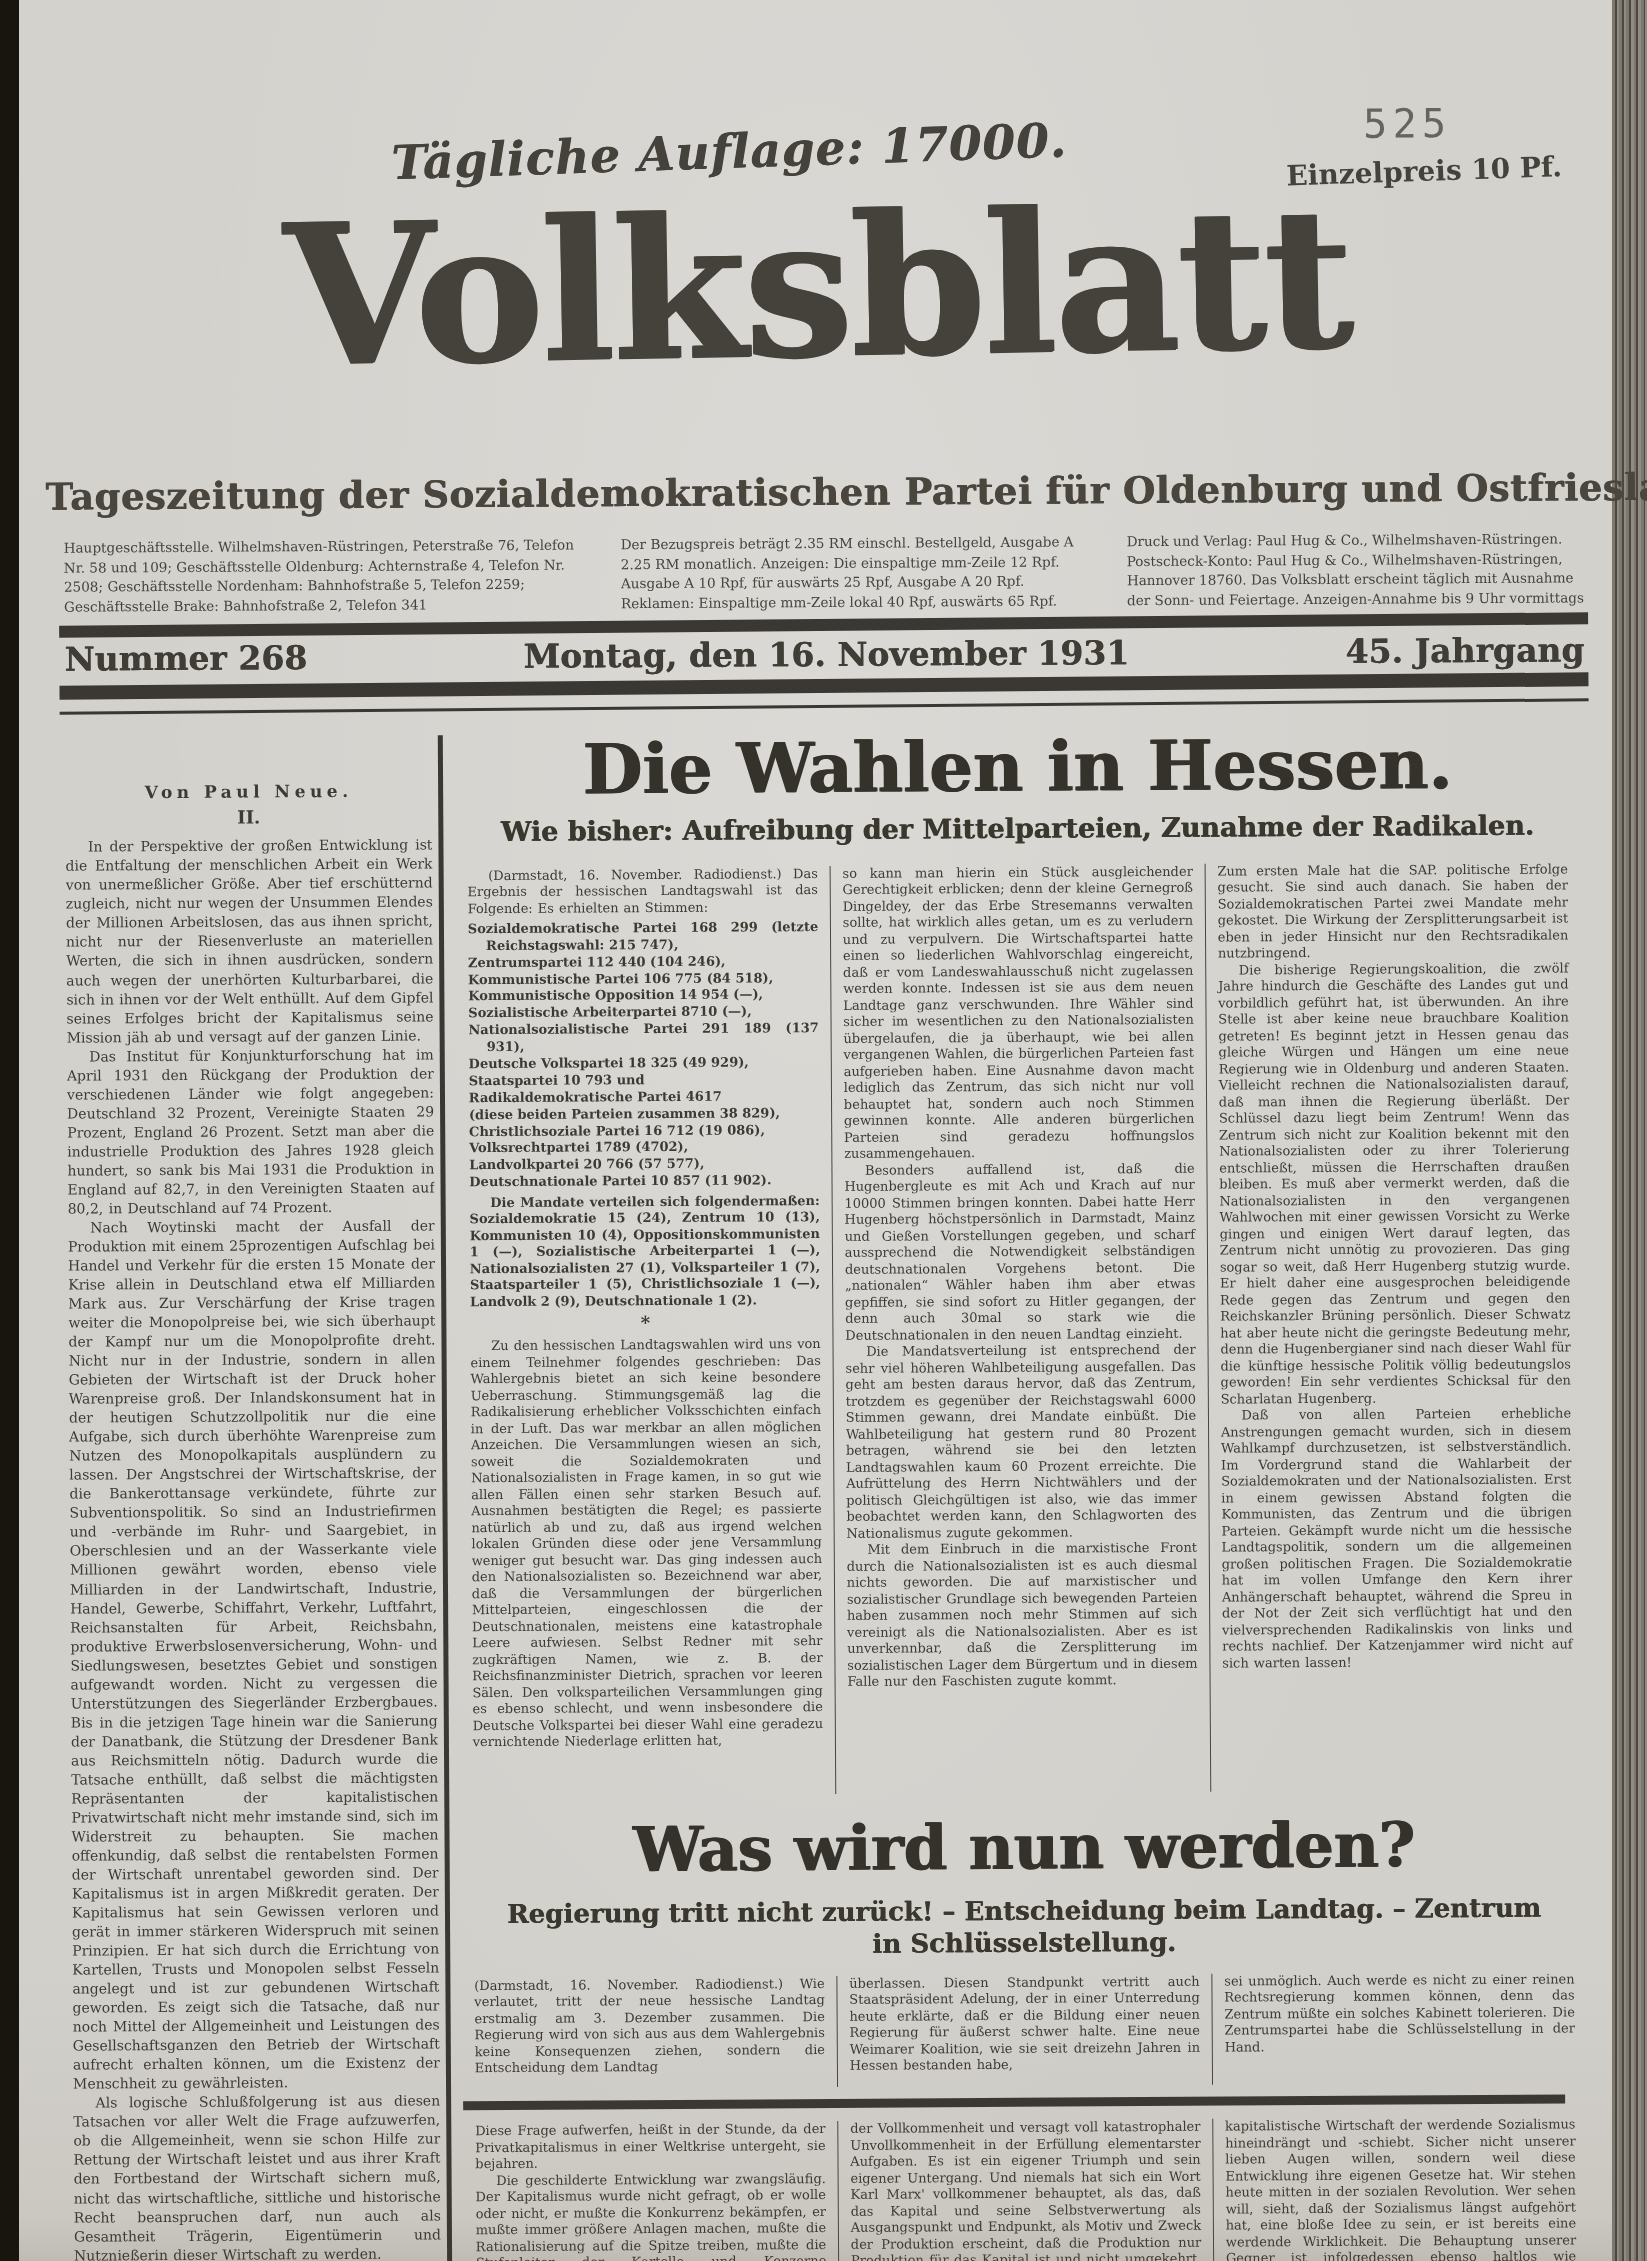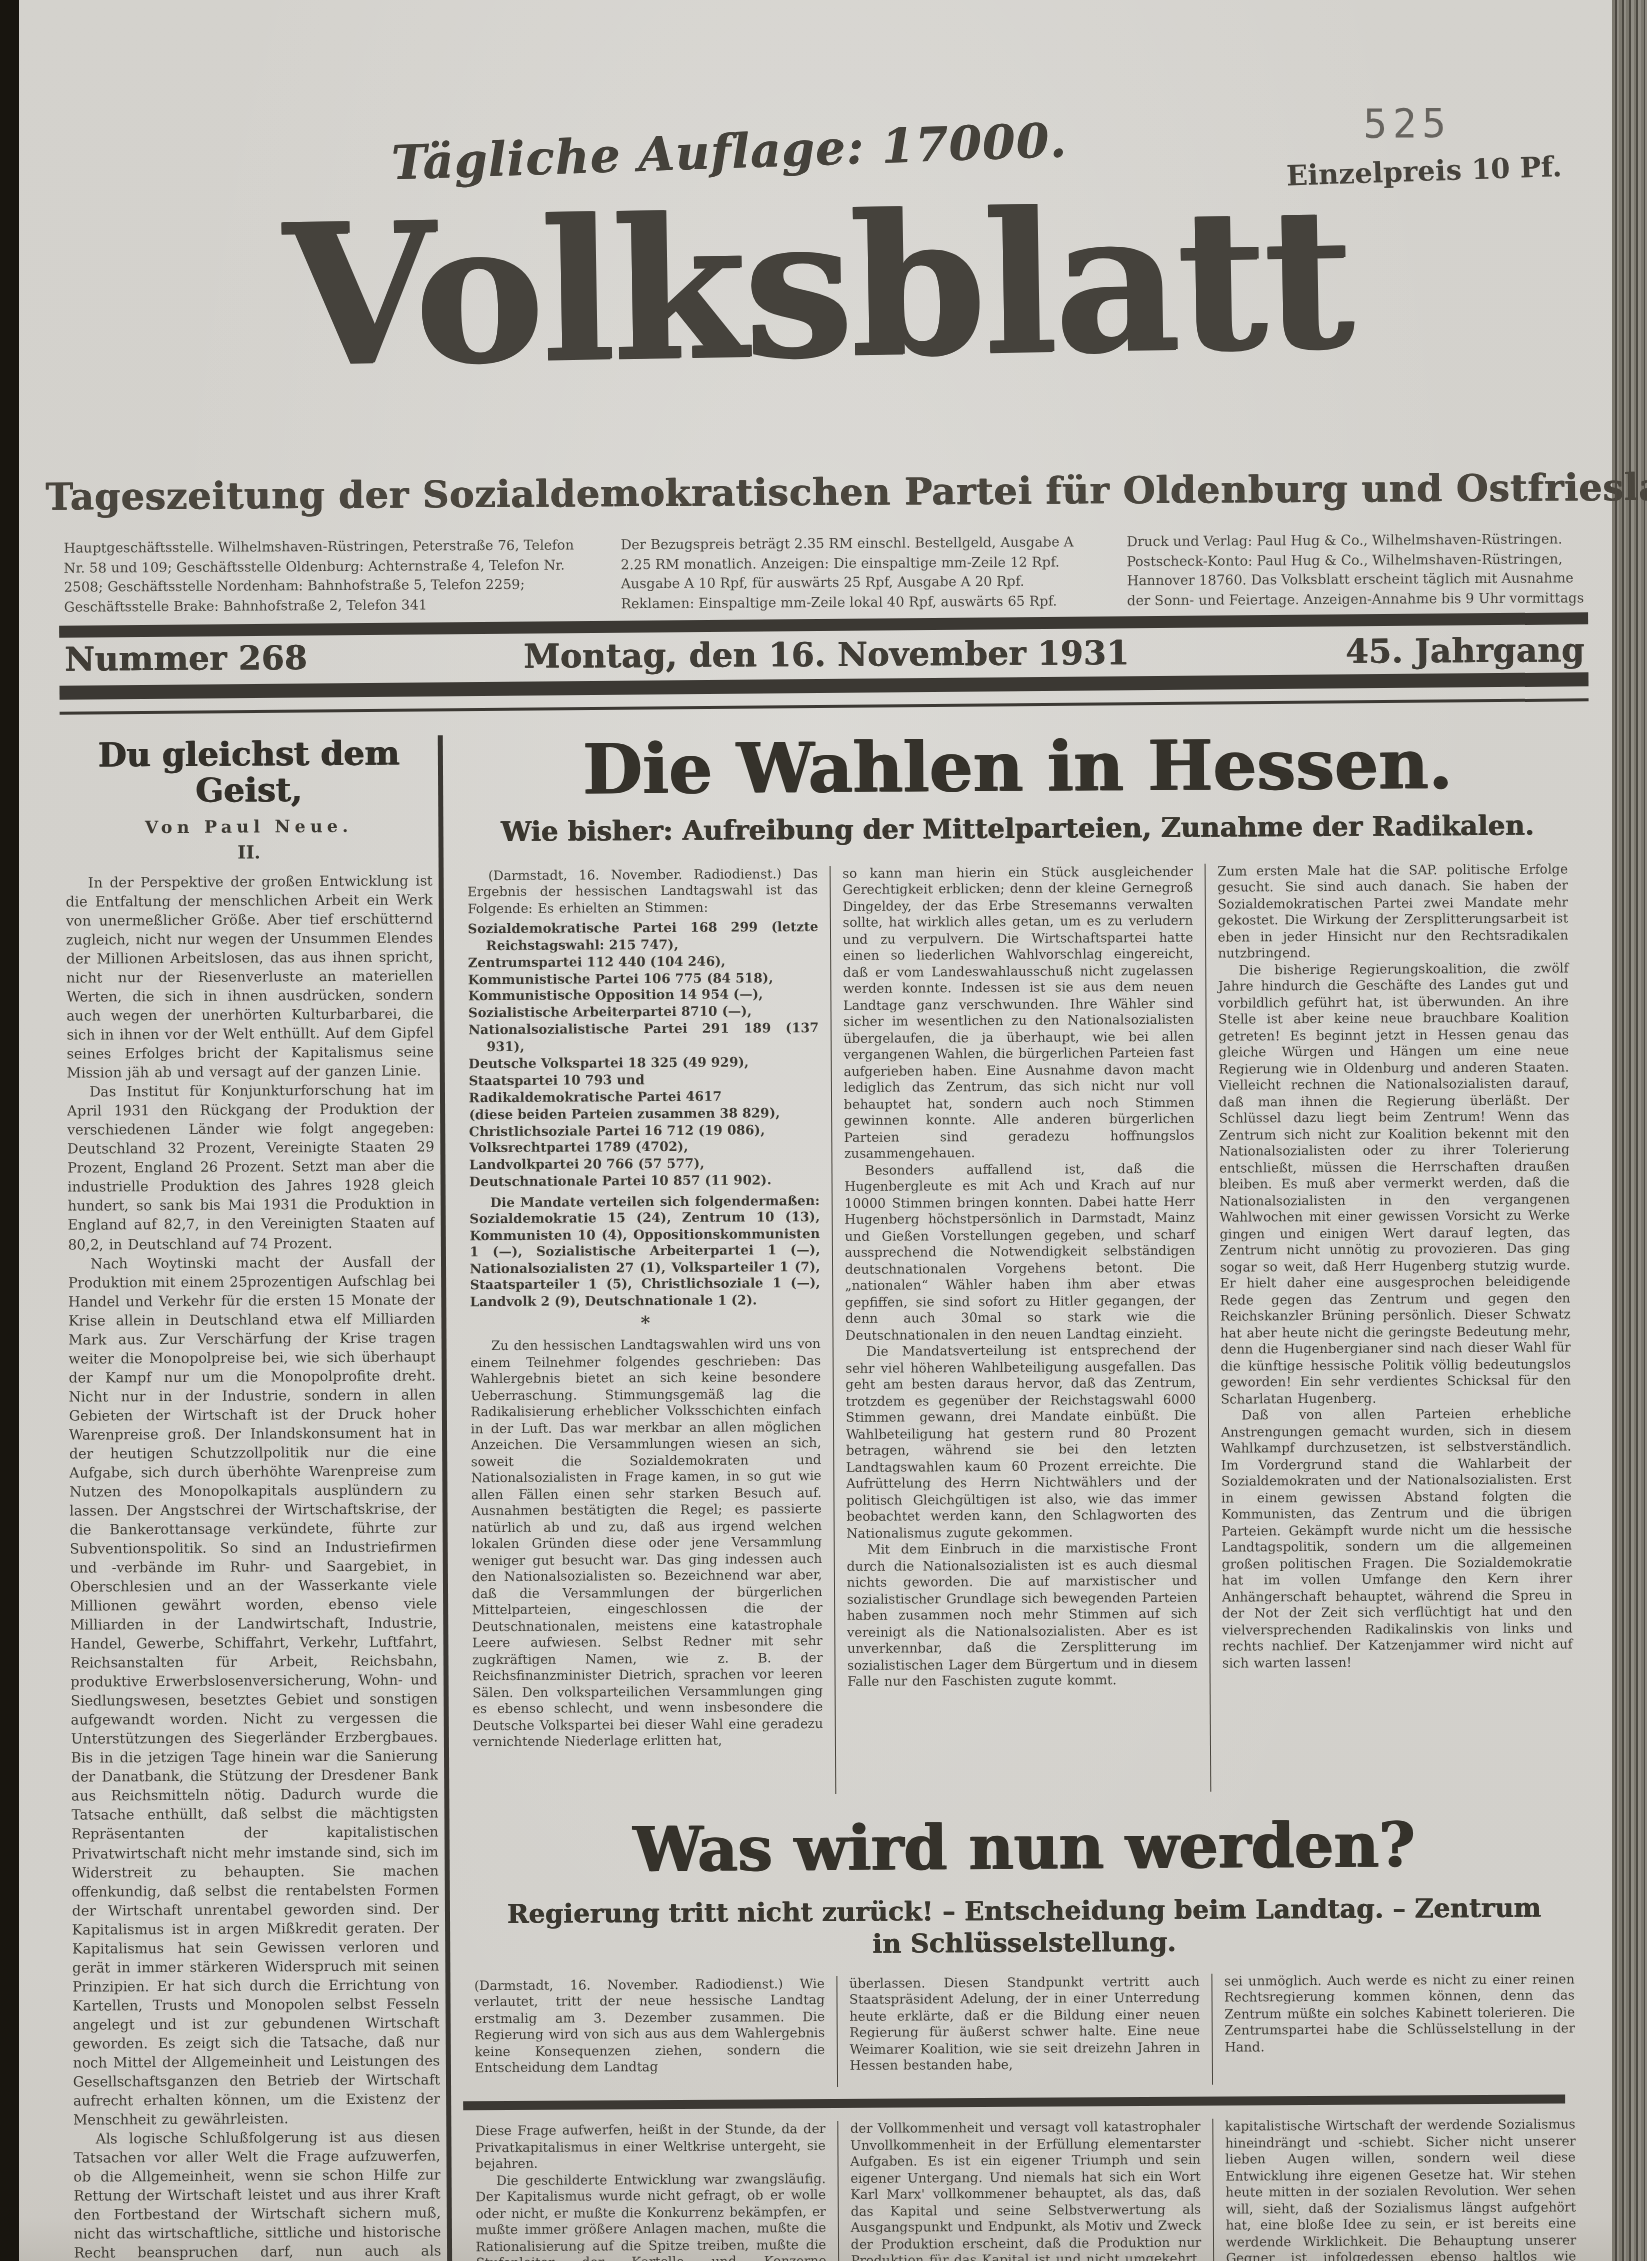--- a/index.html
+++ b/index.html
@@ -125,21 +125,21 @@
       <span>Nummer 268</span>
       <span>Montag, den 16. November 1931</span>
       <span>45. Jahrgang</span>
     </div>
 
     <div class="rule" style="left:63px;top:679px;width:1529px;height:13.6px;transform:rotate(-0.15deg);"></div>
     <div class="rule" style="left:63px;top:705px;width:1529px;height:3.2px;transform:rotate(-0.15deg);"></div>
 
     <div class="col-left">
       <h2 class="colhead">
-        <span>Du gleichst dem Geist,</span><br>
+        <br>
       </h2>
       <div class="byline">Von Paul Neue.</div>
       <div class="part">II.</div>
       <p class="body">In der Perspektive der großen Entwicklung ist die Entfaltung der menschlichen Arbeit ein Werk von unermeßlicher Größe. Aber tief erschütternd zugleich, nicht nur wegen der Unsummen Elendes der Millionen Arbeitslosen, das aus ihnen spricht, nicht nur der Riesenverluste an materiellen Werten, die sich in ihnen ausdrücken, sondern auch wegen der unerhörten Kulturbarbarei, die sich in ihnen vor der Welt enthüllt. Auf dem Gipfel seines Erfolges bricht der Kapitalismus seine Mission jäh ab und versagt auf der ganzen Linie.</p>
       <p class="body">Das Institut für Konjunkturforschung hat im April 1931 den Rückgang der Produktion der verschiedenen Länder wie folgt angegeben: Deutschland 32 Prozent, Vereinigte Staaten 29 Prozent, England 26 Prozent. Setzt man aber die industrielle Produktion des Jahres 1928 gleich hundert, so sank bis Mai 1931 die Produktion in England auf 82,7, in den Vereinigten Staaten auf 80,2, in Deutschland auf 74 Prozent.</p>
       <p class="body">Nach Woytinski macht der Ausfall der Produktion mit einem 25prozentigen Aufschlag bei Handel und Verkehr für die ersten 15 Monate der Krise allein in Deutschland etwa elf Milliarden Mark aus. Zur Verschärfung der Krise tragen weiter die Monopolpreise bei, wie sich überhaupt der Kampf nur um die Monopolprofite dreht. Nicht nur in der Industrie, sondern in allen Gebieten der Wirtschaft ist der Druck hoher Warenpreise groß. Der Inlandskonsument hat in der heutigen Schutzzollpolitik nur die eine Aufgabe, sich durch überhöhte Warenpreise zum Nutzen des Monopolkapitals ausplündern zu lassen. Der Angstschrei der Wirtschaftskrise, der die Bankerottansage verkündete, führte zur Subventionspolitik. So sind an Industriefirmen und -verbände im Ruhr- und Saargebiet, in Oberschlesien und an der Wasserkante viele Millionen gewährt worden, ebenso viele Milliarden in der Landwirtschaft, Industrie, Handel, Gewerbe, Schiffahrt, Verkehr, Luftfahrt, Reichsanstalten für Arbeit, Reichsbahn, produktive Erwerbslosenversicherung, Wohn- und Siedlungswesen, besetztes Gebiet und sonstigen aufgewandt worden. Nicht zu vergessen die Unterstützungen des Siegerländer Erzbergbaues. Bis in die jetzigen Tage hinein war die Sanierung der Danatbank, die Stützung der Dresdener Bank aus Reichsmitteln nötig. Dadurch wurde die Tatsache enthüllt, daß selbst die mächtigsten Repräsentanten der kapitalistischen Privatwirtschaft nicht mehr imstande sind, sich im Widerstreit zu behaupten. Sie machen offenkundig, daß selbst die rentabelsten Formen der Wirtschaft unrentabel geworden sind. Der Kapitalismus ist in argen Mißkredit geraten. Der Kapitalismus hat sein Gewissen verloren und gerät in immer stärkeren Widerspruch mit seinen Prinzipien. Er hat sich durch die Errichtung von Kartellen, Trusts und Monopolen selbst Fesseln angelegt und ist zur gebundenen Wirtschaft geworden. Es zeigt sich die Tatsache, daß nur noch Mittel der Allgemeinheit und Leistungen des Gesellschaftsganzen den Betrieb der Wirtschaft aufrecht erhalten können, um die Existenz der Menschheit zu gewährleisten.</p>
       <p class="body">Als logische Schlußfolgerung ist aus diesen Tatsachen vor aller Welt die Frage aufzuwerfen, ob die Allgemeinheit, wenn sie schon Hilfe zur Rettung der Wirtschaft leistet und aus ihrer Kraft den Fortbestand der Wirtschaft sichern muß, nicht das wirtschaftliche, sittliche und historische Recht beanspruchen darf, nun auch als Gesamtheit Trägerin, Eigentümerin und Nutznießerin dieser Wirtschaft zu werden.</p>
     </div>
 
     <div class="vrule-heavy"></div>

